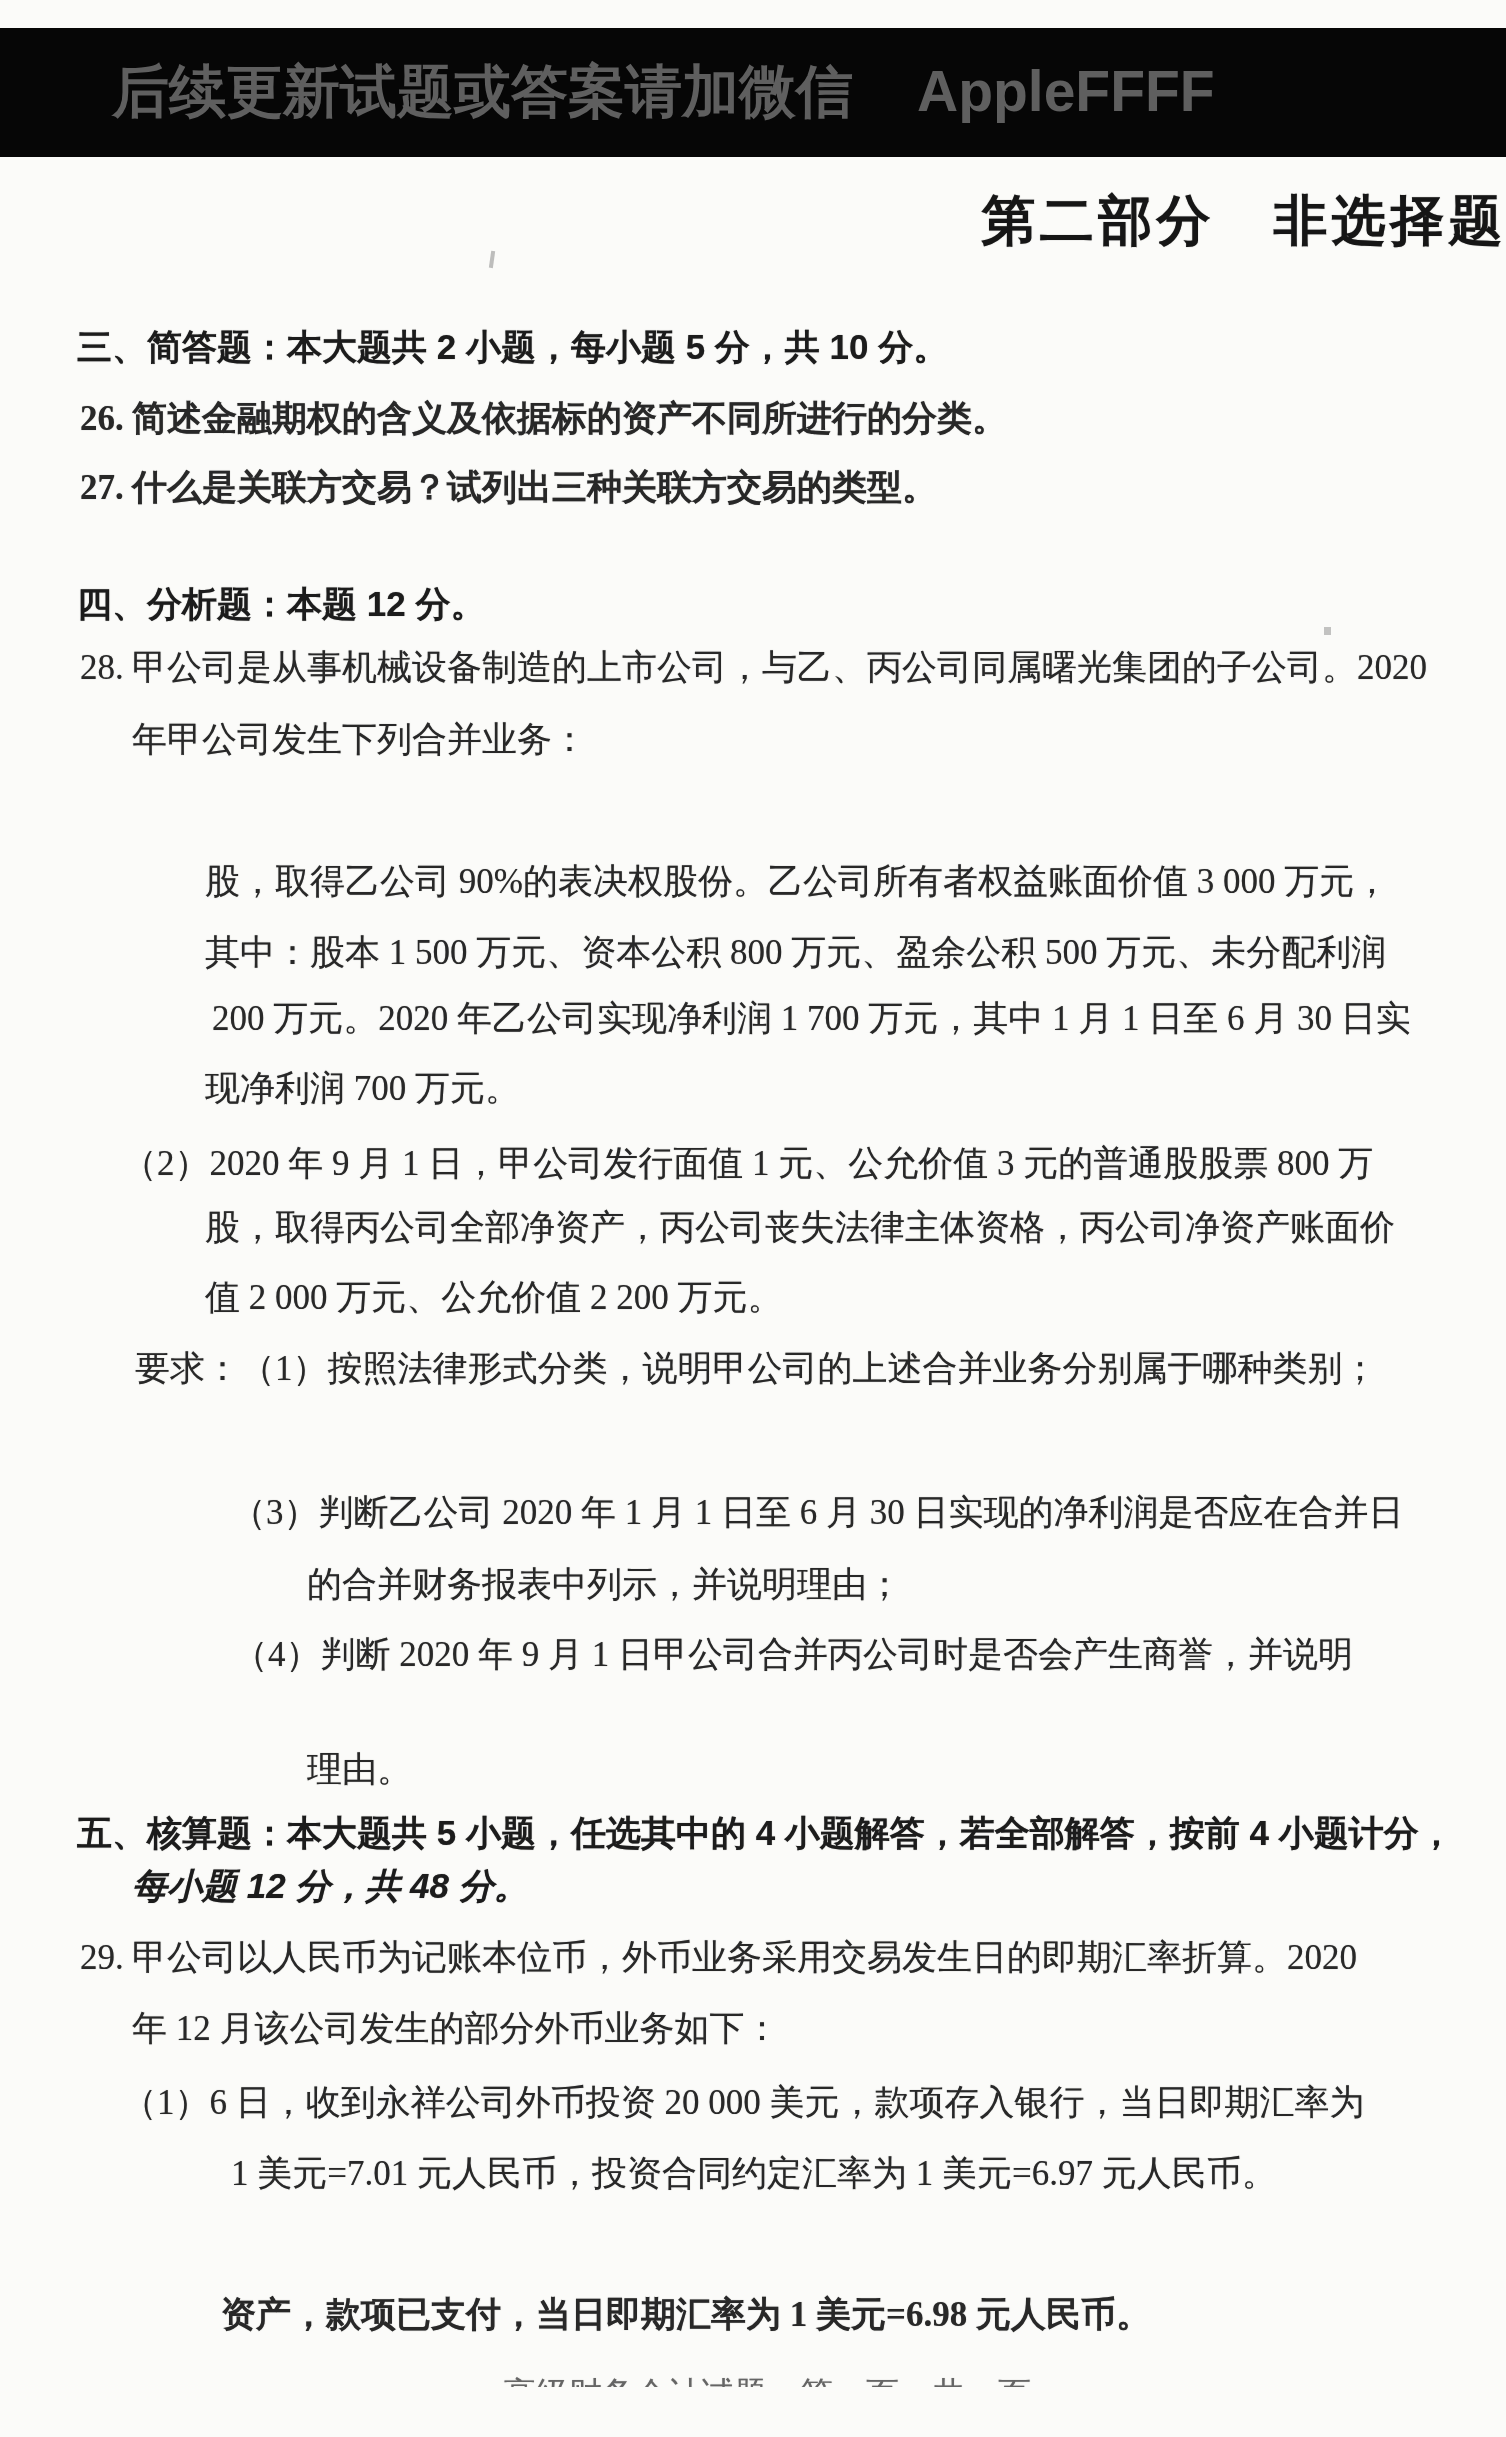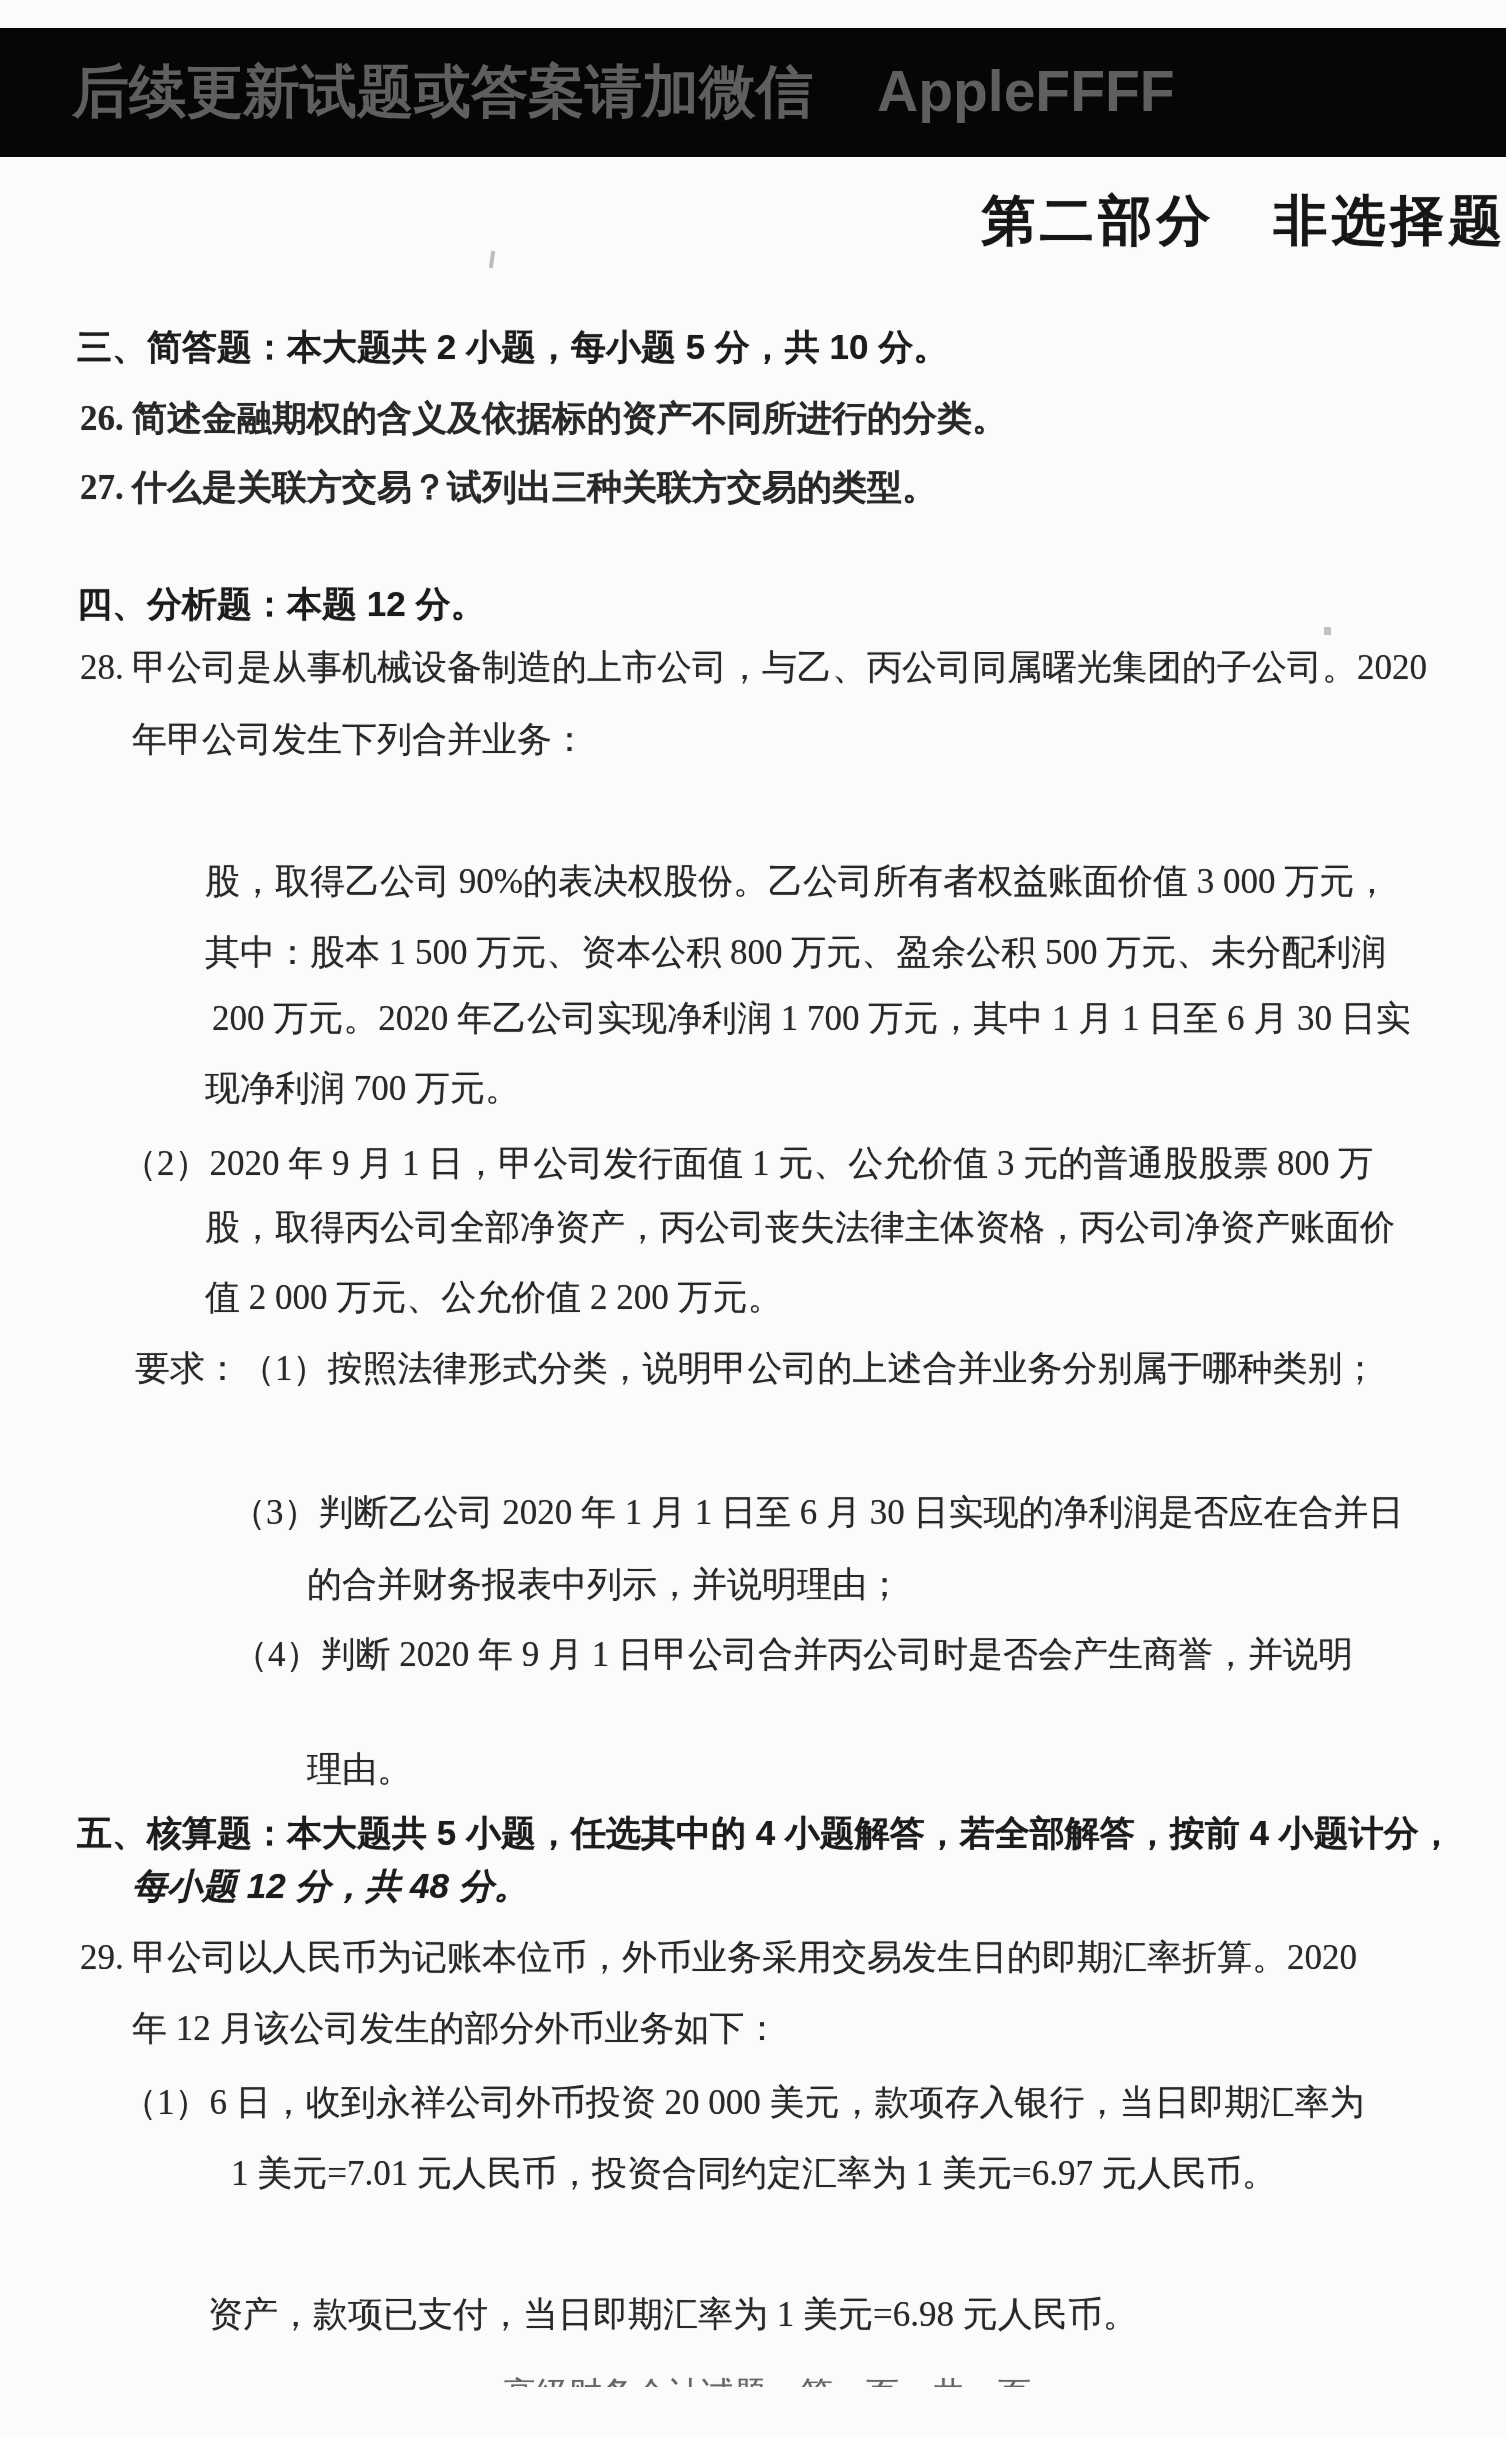--- a/index.html
+++ b/index.html
@@ -6,21 +6,21 @@
   .page{
     position:relative;width:1507px;height:2438px;margin:0 auto;
     background:#fbfbf9;overflow:hidden;
     font-family:"Liberation Serif","DejaVu Serif",serif;color:#2a2a2a;
   }
   .banner{
     position:absolute;left:0;top:28px;width:1507px;height:129px;
     background:#060606;display:flex;align-items:center;
   }
   .banner-inner{
-    padding-left:72px;display:flex;align-items:baseline;gap:64px;
+    padding-left:112px;display:flex;align-items:baseline;gap:64px;
     font-family:"Liberation Sans","DejaVu Sans",sans-serif;
     font-weight:700;font-size:57px;color:#5f5f5f;white-space:nowrap;
   }
   .title{
     position:absolute;top:185px;left:0;width:1507px;text-align:right;
     font-size:54px;font-weight:700;letter-spacing:4.4px;color:#161616;
     font-family:"Liberation Sans","DejaVu Sans",sans-serif;
     text-shadow:0 0 0.9px rgba(20,20,20,.6);white-space:nowrap;
   }
   .line{
@@ -93,18 +93,18 @@
   <div class="line hdr" style="left:132px;top:1866px;font-style:italic;">每小题 12 分，共 48 分。</div>
 
   <div class="line" style="left:80px;top:1938px;">
     <span class="num">29.</span><span>甲公司以人民币为记账本位币，外币业务采用交易发生日的即期汇率折算。2020</span>
   </div>
   <div class="line" style="left:132px;top:2009px;">年 12 月该公司发生的部分外币业务如下：</div>
 
   <div class="line" style="left:122px;top:2083px;">（1）6 日，收到永祥公司外币投资 20 000 美元，款项存入银行，当日即期汇率为</div>
   <div class="line" style="left:231px;top:2154px;">1 美元=7.01 元人民币，投资合同约定汇率为 1 美元=6.97 元人民币。</div>
 
-  <div class="line" style="left:208px;top:2295px;">资产，款项已支付，当日即期汇率为 1 美元=6.98 元人民币。</div>
+  <div class="line" style="left:221px;top:2295px;font-weight:bold;">资产，款项已支付，当日即期汇率为 1 美元=6.98 元人民币。</div>
 
   <div class="footer-clip">高级财务会计试题　第　页　共　页</div>
 
 </div>
 
 
 </body></html>

